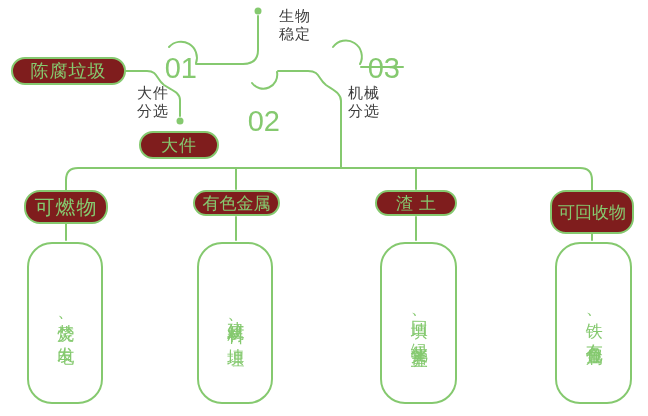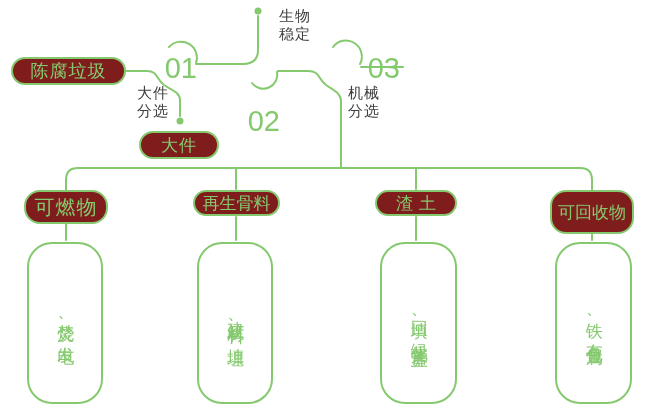--- a/index.html
+++ b/index.html
@@ -73,21 +73,21 @@
 分选</div>
 
   <div class="pill abs" style="left:139px;top:131px;width:80px;height:28px;font-size:17px;">
     <span>大件</span>
   </div>
 
   <div class="pill abs" style="left:24px;top:190px;width:84px;height:34px;font-size:20px;">
     <span>可燃物</span>
   </div>
   <div class="pill abs" style="left:193px;top:190px;width:87px;height:26px;font-size:17px;letter-spacing:0;">
-    <span>再生骨料</span>
+    <span>有色金属</span>
   </div>
   <div class="pill abs" style="left:375px;top:190px;width:82px;height:26px;font-size:17px;letter-spacing:6px;text-indent:6px;">
     <span>渣土</span>
   </div>
   <div class="pill abs" style="left:550px;top:190px;width:84px;height:44px;font-size:17px;letter-spacing:0;">
     <span>可回收物</span>
   </div>
 
   <div class="tallbox abs" style="left:27px;top:242px;width:76px;height:162px;">
     <span class="vtext">焚烧、发电</span>

